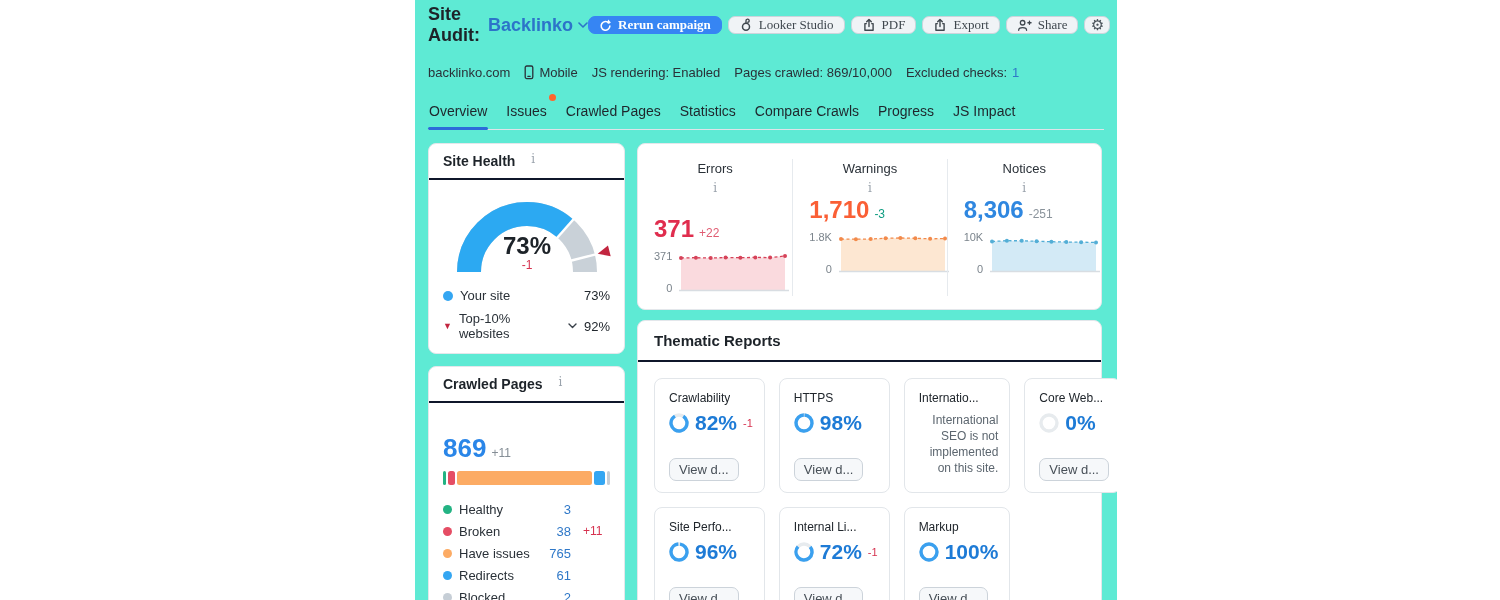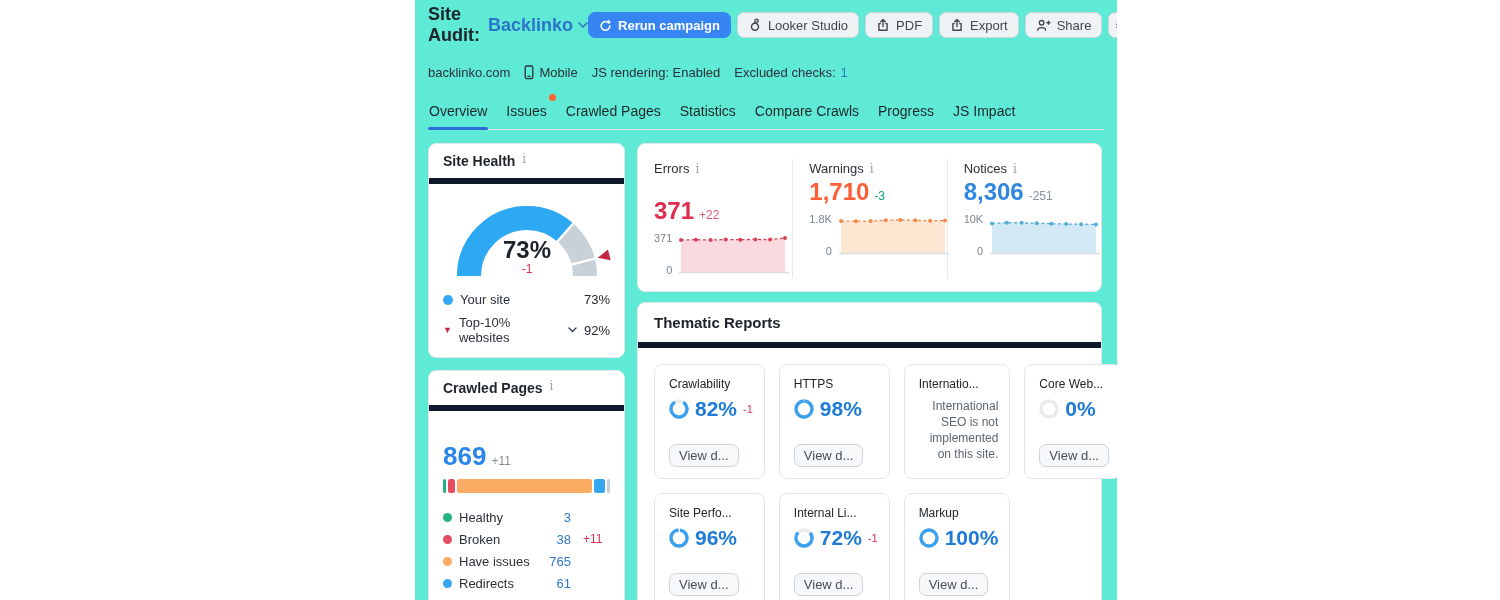--- a/index.html
+++ b/index.html
@@ -7,44 +7,44 @@
           font-family:"Liberation Sans",sans-serif;color:#22282e;-webkit-font-smoothing:antialiased;}
   .content{position:absolute;left:415px;top:0;width:702px;height:600px;background:#5eead4;
            box-sizing:border-box;padding:10px 13px 0;overflow:hidden;}
 
   
   .topbar{display:flex;align-items:center;justify-content:space-between;height:30px;}
   .title-wrap{display:flex;align-items:center;gap:8px;}
   .page-title{font-size:18px;font-weight:bold;color:#1d2329;}
   .project-btn{display:inline-flex;align-items:center;gap:5px;color:#2c74c9;font-size:18px;font-weight:bold;cursor:pointer;}
   .actions{display:flex;gap:6px;align-items:center;}
-  .btn{height:26px;display:inline-flex;align-items:center;gap:6px;padding:0 10px;border-radius:7px;
-       font-size:13px;box-sizing:border-box;cursor:pointer;white-space:nowrap;}
+  .btn{height:18px;display:inline-flex;align-items:center;gap:6px;padding:0 10px;border-radius:7px;
+       font-size:13px;box-sizing:border-box;cursor:pointer;white-space:nowrap;font-family:Liberation Serif, serif;}
   .btn-primary{background:#3685f3;border:1px solid #3685f3;color:#fff;font-weight:bold;}
   .btn-secondary{background:#f0f3f6;border:1px solid #ccd4dc;color:#3f474e;}
   .btn-icononly{width:26px;padding:0;justify-content:center;}
 
   
   .meta{display:flex;gap:14px;align-items:center;font-size:13px;color:#2a3138;margin-top:25px;}
   .meta-item{display:inline-flex;align-items:center;gap:5px;}
   .link-blue{color:#2f78c8;cursor:pointer;}
 
   
   .tabs{display:flex;gap:17px;margin-top:15px;border-bottom:1px solid #dfe4e9;}
   .tab{position:relative;padding:8px 1px 10px;font-size:14px;color:#1f262c;cursor:pointer;}
   .tab.active::after{content:"";position:absolute;left:0;right:0;bottom:-1px;height:3px;background:#2c6bd9;border-radius:2px;}
   .tab-dot{position:absolute;top:-1px;right:-8px;width:7px;height:7px;border-radius:50%;background:#ff642d;}
 
   
   .main{display:flex;gap:12px;margin-top:13px;align-items:flex-start;}
   .col-left{width:197px;display:flex;flex-direction:column;gap:12px;flex:none;}
   .col-right{width:465px;display:flex;flex-direction:column;gap:10px;flex:none;}
   .card{background:#fff;border:1px solid #e3e7eb;border-radius:8px;box-sizing:border-box;}
-  .card-head{padding:9px 14px;font-size:14px;font-weight:bold;color:#1d2329;border-bottom:6px solid #0f172a;
-             display:flex;align-items:flex-start;gap:7px;}
+  .card-head{padding:9px 14px;font-size:14px;font-weight:bold;color:#1d2329;border-bottom:2px solid #0f172a;
+             display:flex;align-items:flex-start;gap:16px;}
   .info-i{font-family:"DejaVu Serif",serif;color:#9aa3ac;font-size:12px;font-weight:normal;cursor:pointer;line-height:1;}
 
   
   .gauge-wrap{padding:8px 10px 2px;display:flex;justify-content:center;}
   .sh-legend{padding:4px 14px 12px;display:flex;flex-direction:column;gap:8px;}
   .sh-row{display:flex;align-items:center;gap:7px;font-size:13px;color:#2a3138;}
   .dot-blue{width:10px;height:10px;border-radius:50%;background:#34a6f2;flex:none;}
   .tri-red{color:#c22640;font-size:9px;line-height:1;flex:none;}
   .sh-value{margin-left:auto;color:#22282e;}
 
@@ -58,21 +58,21 @@
   .cp-row{display:flex;align-items:center;gap:7px;font-size:13px;height:22px;color:#2a3138;}
   .cp-dot{width:9px;height:9px;border-radius:50%;flex:none;}
   .cp-count{margin-left:auto;color:#2f78c8;text-align:right;cursor:pointer;}
   .cp-dcol{width:32px;font-size:12px;color:#d6324f;padding-left:5px;box-sizing:border-box;}
   .cp-foot{border-top:1px solid #e7eaee;margin-top:9px;padding-top:10px;font-size:13px;line-height:1.35;color:#22282e;}
 
   
   .metrics{display:flex;padding:15px 0 13px;}
   .metric{width:33.33%;padding:2px 16px 0;box-sizing:border-box;}
   .metric + .metric{border-left:1px solid #e6eaee;}
-  .metric-label{font-size:13px;display:flex;gap:6px;align-items:center;color:#2a3138;}
+  .metric-label{font-size:13px;display:flex;gap:6px;align-items:center;color:#2a3138;flex-direction:column;}
   .metric-value{font-size:24px;font-weight:bold;margin-top:3px;display:flex;align-items:baseline;gap:5px;line-height:1.1;}
   .c-red{color:#e02d4e;} .c-orange{color:#fa5f35;} .c-blue{color:#2f87e0;}
   .metric-delta{font-size:12px;font-weight:normal;}
   .d-red{color:#e05c72;margin-top:30px;} .d-green{color:#0f9d82;} .d-gray{color:#8a939b;}
   .spark-row{display:flex;margin-top:8px;align-items:stretch;}
   .spark-axis{width:28px;height:46px;display:flex;flex-direction:column;justify-content:space-between;
               font-size:11px;color:#7b848c;text-align:right;padding:0 5px 2px 0;box-sizing:border-box;}
   .spark{width:116px;height:46px;}
 
   
@@ -154,20 +154,21 @@
     <div class="meta">
       <span class="meta-item">backlinko.com</span>
       <span class="meta-item">
         <svg class="icon-svg" width="10" height="15" viewBox="0 0 10 15">
             <rect x="1.2" y="1" width="7.6" height="12.6" rx="1.6" fill="none" stroke="#2a3138" stroke-width="1.3"></rect>
             <path d="M3.8 11.3 H6.2" stroke="#2a3138" stroke-width="1.2" stroke-linecap="round"></path>
           </svg>
         <span>Mobile</span>
       </span>
       <span class="meta-item">JS rendering: Enabled</span>
+      <span class="meta-item">Pages crawled: 869/10,000</span>
       <span class="meta-item">
         <span>Excluded checks:</span>
         <span class="link-blue">1</span>
       </span>
     </div>
 
     <div class="tabs">
       <span class="tab active">Overview</span>
       <span class="tab"><span>Issues</span><span class="tab-dot"></span></span>
       <span class="tab">Crawled Pages</span>

